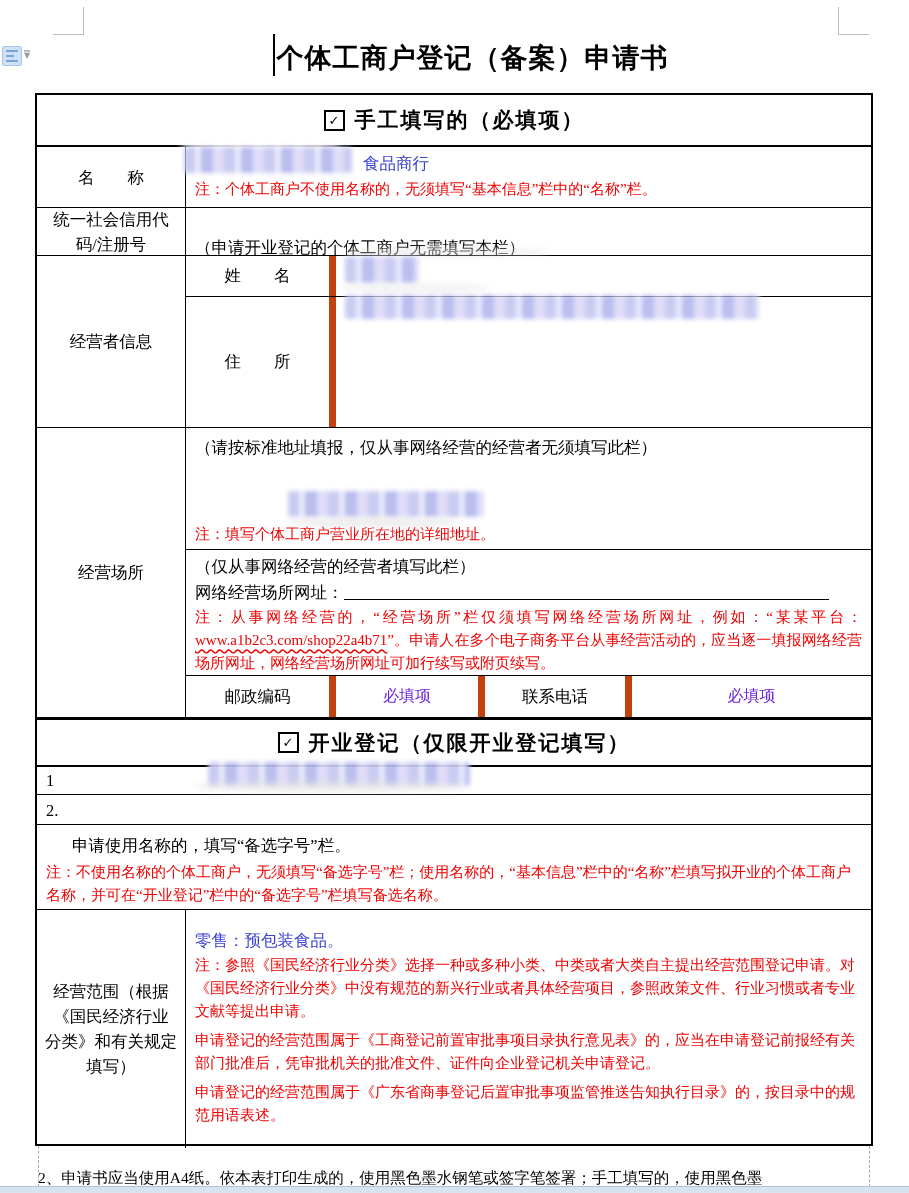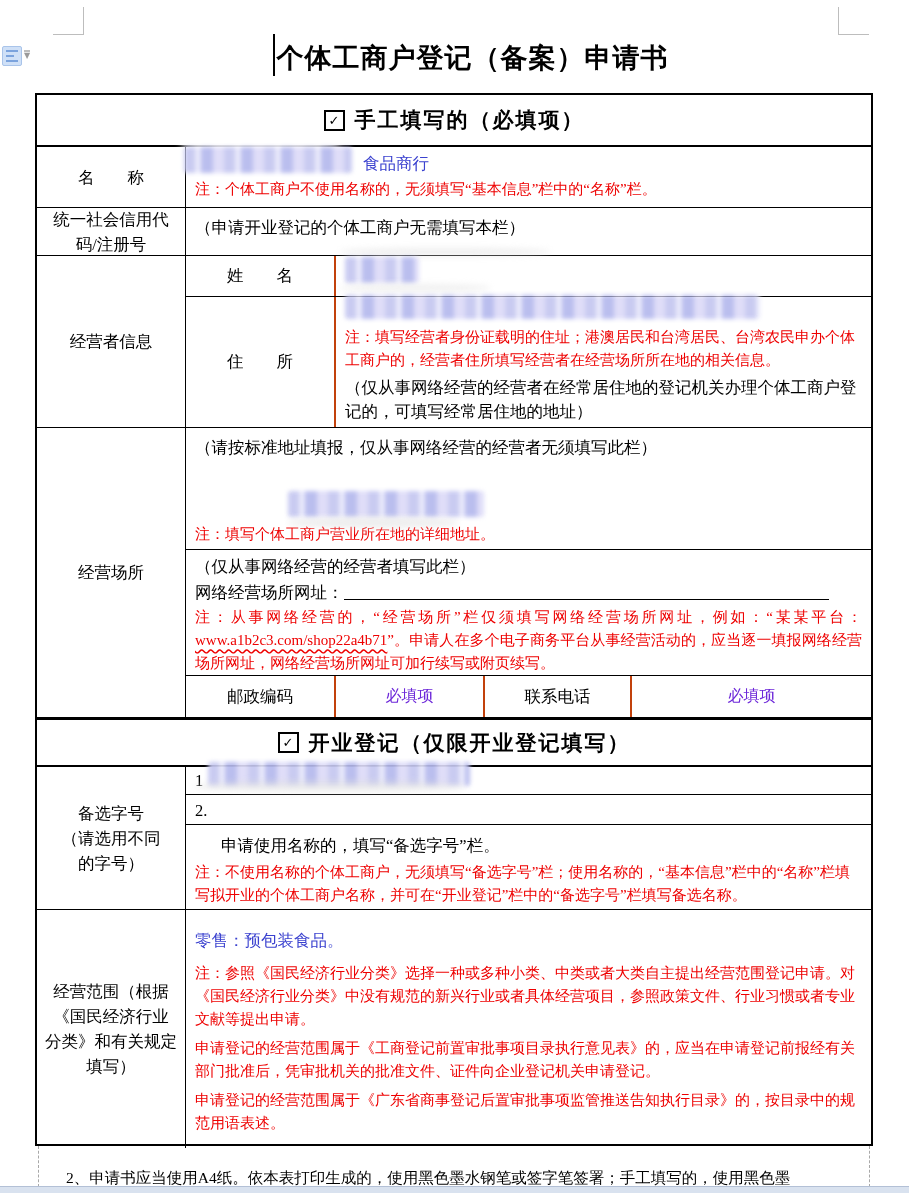--- a/index.html
+++ b/index.html
@@ -31,21 +31,21 @@
   .row{display:flex;box-sizing:border-box;border-top:1px solid #000;position:relative;}
   .row.first{border-top:none;}
   .bt2{border-top-width:2px;} .bt3{border-top-width:3px;}
   .hdr{align-items:center;justify-content:center;font-weight:bold;font-size:21px;letter-spacing:2px;}
   .cb{display:inline-flex;align-items:center;justify-content:center;width:17px;height:17px;
       border:2px solid #000;font-size:13px;margin-right:10px;letter-spacing:0;
       font-family:"DejaVu Sans",sans-serif;}
   .lbl{width:149px;min-width:149px;border-right:1px solid #000;box-sizing:border-box;
        display:flex;flex-direction:column;align-items:center;justify-content:center;
        text-align:center;line-height:25px;}
-  .sub{width:150px;min-width:150px;border-right:2px solid #c2410c;box-sizing:border-box;
+  .sub{width:150px;min-width:150px;border-right:7px solid #c2410c;box-sizing:border-box;
        display:flex;align-items:center;justify-content:center;}
   .val{flex:1;position:relative;padding:2px 9px;box-sizing:border-box;}
   .col{flex:1;display:flex;flex-direction:column;}
   .subrow{display:flex;box-sizing:border-box;border-top:1px solid #000;position:relative;}
   .subrow.first{border-top:none;}
 
   .red{color:#ee0000;font-size:15px;line-height:23px;}
   .req{color:#6d28d9;font-size:16px;}
   .blue{color:#3a41cf;}
   .hint{font-size:16.5px;line-height:24px;}
@@ -96,38 +96,33 @@
         <div class="red">注：个体工商户不使用名称的，无须填写“基本信息”栏中的“名称”栏。</div>
       </div>
     </div>
 
     <div class="row" style="height:48px;">
       <div class="lbl">
         <div>统一社会信用代</div>
         <div>码/注册号</div>
       </div>
       <div class="val">
-        <div class="hint" style="margin-top:6px;">（申请开业登记的个体工商户无需填写本栏）</div>
+        <div class="hint" style="margin-top:26px;">（申请开业登记的个体工商户无需填写本栏）</div>
       </div>
     </div>
 
     <div class="row" style="height:172px;">
       <div class="lbl">经营者信息</div>
       <div class="col">
         <div class="subrow first" style="height:40px;">
           <div class="sub">姓　　名</div>
           <div class="val"></div>
         </div>
         <div class="subrow" style="height:132px;">
           <div class="sub">住　　所</div>
-          <div class="val">
-            <div style="height:27px;"></div>
-            <div class="red">注：填写经营者身份证载明的住址；港澳居民和台湾居民、台湾农民申办个体工商户的，经营者住所填写经营者在经营场所所在地的相关信息。</div>
-            <div class="hint" style="margin-top:4px;line-height:24px;">（仅从事网络经营的经营者在经常居住地的登记机关办理个体工商户登记的，可填写经常居住地的地址）</div>
-          </div>
         </div>
       </div>
     </div>
 
     <div class="row" style="height:290px;">
       <div class="lbl">经营场所</div>
       <div class="col">
         <div class="subrow first" style="height:122px;display:block;">
           <div class="val" style="height:100%;">
             <div class="hint" style="margin-top:6px;">（请按标准地址填报，仅从事网络经营的经营者无须填写此栏）</div>
@@ -155,25 +150,20 @@
         </div>
       </div>
     </div>
 
     <div class="row hdr bt3" style="height:48px;">
       <span class="cb">✓</span>
       <span>开业登记（仅限开业登记填写）</span>
     </div>
 
     <div class="row bt2" style="height:144px;">
-      <div class="lbl">
-        <div>备选字号</div>
-        <div>（请选用不同</div>
-        <div>的字号）</div>
-      </div>
       <div class="col">
         <div class="subrow first" style="height:27px;display:block;">
           <div class="val" style="line-height:24px;">1</div>
         </div>
         <div class="subrow" style="height:30px;display:block;">
           <div class="val" style="line-height:27px;">2.</div>
         </div>
         <div class="subrow" style="height:87px;display:block;">
           <div class="val">
             <div class="hint" style="padding-left:26px;margin-top:7px;">申请使用名称的，填写“备选字号”栏。</div>
@@ -185,39 +175,39 @@
 
     <div class="row" style="height:239px;">
       <div class="lbl">
         <div>经营范围（根据</div>
         <div>《国民经济行业</div>
         <div>分类》和有关规定</div>
         <div>填写）</div>
       </div>
       <div class="val">
         <div class="blue" style="margin-top:18px;font-size:16.5px;">零售：预包装食品。</div>
-        <div class="red" style="margin-top:10px;font-family:Liberation Serif, serif;">注：参照《国民经济行业分类》选择一种或多种小类、中类或者大类自主提出经营范围登记申请。对《国民经济行业分类》中没有规范的新兴行业或者具体经营项目，参照政策文件、行业习惯或者专业文献等提出申请。</div>
+        <div class="red" style="margin-top:2px;font-family:Liberation Serif, serif;">注：参照《国民经济行业分类》选择一种或多种小类、中类或者大类自主提出经营范围登记申请。对《国民经济行业分类》中没有规范的新兴行业或者具体经营项目，参照政策文件、行业习惯或者专业文献等提出申请。</div>
         <div class="red" style="margin-top:6px;">申请登记的经营范围属于《工商登记前置审批事项目录执行意见表》的，应当在申请登记前报经有关部门批准后，凭审批机关的批准文件、证件向企业登记机关申请登记。</div>
         <div class="red" style="margin-top:6px;">申请登记的经营范围属于《广东省商事登记后置审批事项监管推送告知执行目录》的，按目录中的规范用语表述。</div>
       </div>
     </div>
 
   </div>
 
   <div class="smudge white" style="left:180px;top:136px;width:160px;height:15px;"></div>
   <div class="redact" style="left:184px;top:147px;width:168px;height:26px;"></div>
   <div class="smudge" style="left:340px;top:248px;width:210px;height:8px;opacity:.55;"></div>
   <div class="redact" style="left:345px;top:257px;width:74px;height:26px;"></div>
   <div class="smudge" style="left:340px;top:284px;width:150px;height:8px;opacity:.5;"></div>
   <div class="redact" style="left:345px;top:295px;width:415px;height:24px;"></div>
   <div class="redact" style="left:288px;top:491px;width:196px;height:26px;"></div>
   <div class="smudge" style="left:288px;top:517px;width:170px;height:11px;opacity:.6;"></div>
   <div class="redact" style="left:208px;top:762px;width:262px;height:24px;"></div>
   <div class="smudge" style="left:196px;top:781px;width:270px;height:11px;opacity:.6;"></div>
 
   <div class="footnote" style="top:1204px;">注：1、本申请书适用于个体工商户申请开业、变更、备案、注销。</div>
-  <div class="footnote" style="top:1168px;padding-left:28px;">2、申请书应当使用A4纸。依本表打印生成的，使用黑色墨水钢笔或签字笔签署；手工填写的，使用黑色墨</div>
+  <div class="footnote" style="top:1168px;">2、申请书应当使用A4纸。依本表打印生成的，使用黑色墨水钢笔或签字笔签署；手工填写的，使用黑色墨</div>
 
   <div class="dashline" style="left:38px;"></div>
   <div class="dashline" style="left:869px;"></div>
   <div class="bottomstrip"></div>
 
 </div>
 
 </body></html>

